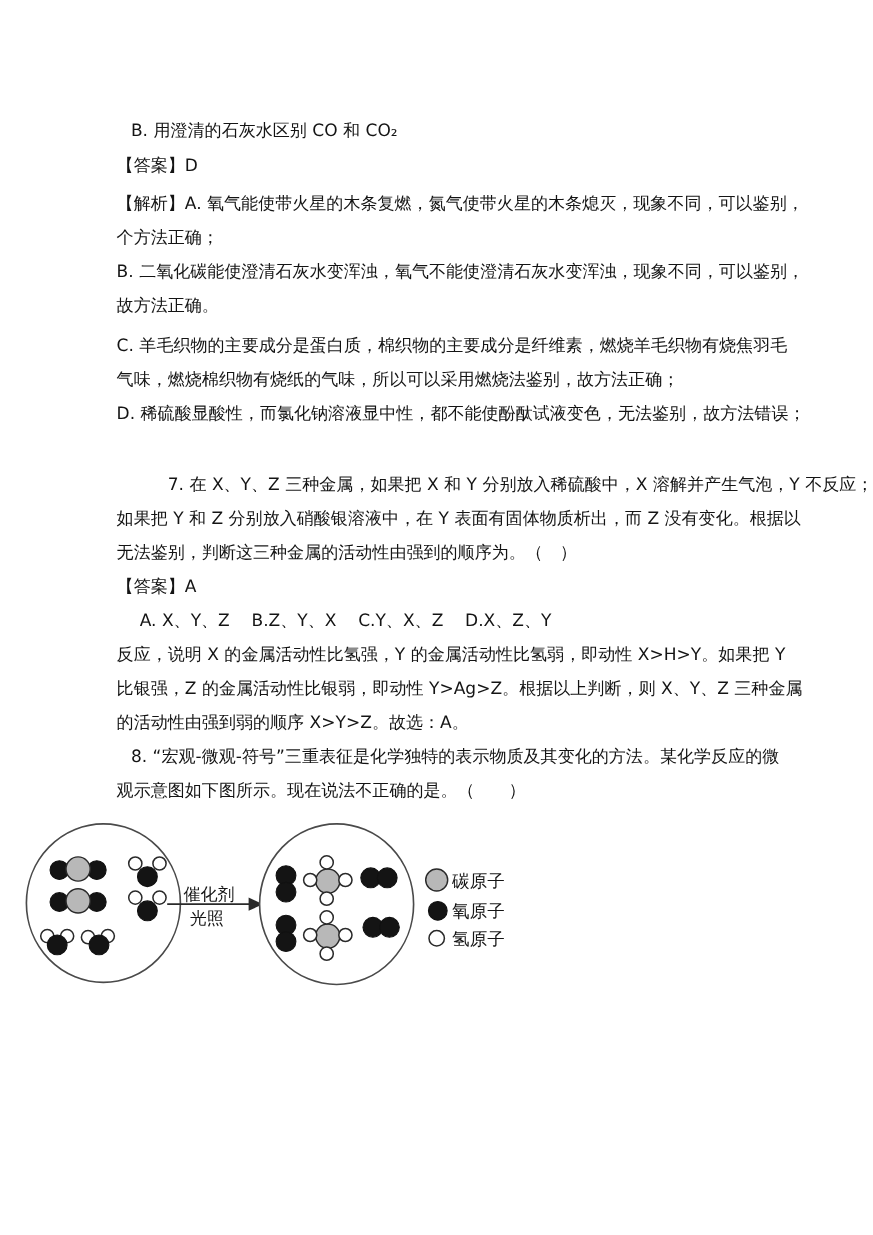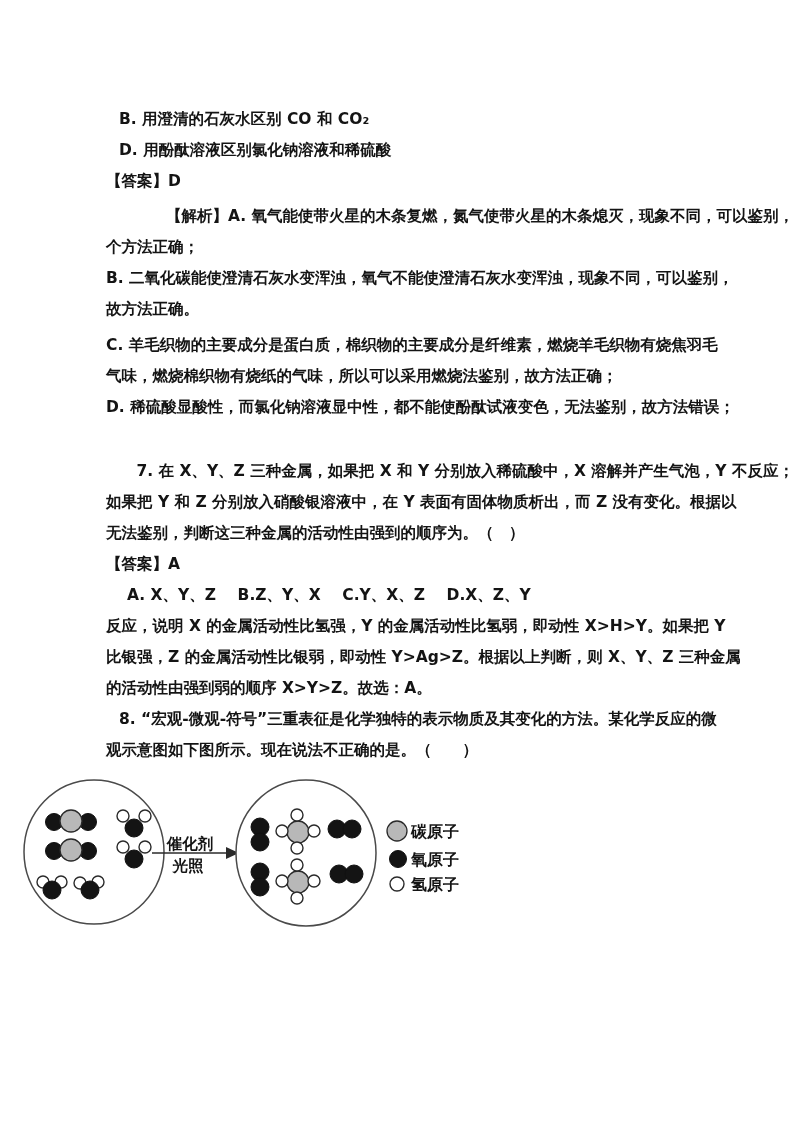--- a/index.html
+++ b/index.html
@@ -4,56 +4,54 @@
 <style>
   html, body { margin: 0; padding: 0; background: #ffffff; }
   .page {
     position: relative;
     width: 794px;
     height: 1123px;
     background: #ffffff;
     overflow: hidden;
     font-family: "DejaVu Sans", sans-serif;
     color: #141414;
-    font-weight: bold;
   }
   .content {
     padding: 104px 0 0 106px;
     font-size: 15.5px;
   }
   .doc-line {
     height: 31px;
     line-height: 31px;
     white-space: pre;
   }
   
   [data-name="line-opt-b"], [data-name="line-opt-c"], [data-name="line-opt-d"],
   [data-name="line-q7-1"], [data-name="line-q8-1"] { padding-left: 13px; }
   [data-name="line-q7-opts"] { padding-left: 21px; }
   
-  [data-name="line-exp-6-1"] { margin-top: 4px; text-align: right; }
+  [data-name="line-exp-6-1"] { margin-top: 4px; }
   [data-name="line-exp-6-5"] { margin-top: 5px; }
   [data-name="line-q7-1"]    { margin-top: 33px; text-align: right; }
   .diagram-wrap { margin: 12px 0 0 14px; }
   .vessel { fill: #ffffff; stroke: #4a4a4a; stroke-width: 1.5; }
   .atom-carbon   { stroke: #2a2a2a; stroke-width: 1.3; }
   .atom-oxygen   { stroke: #111111; stroke-width: 1; }
   .atom-hydrogen { stroke: #2a2a2a; stroke-width: 1.4; }
   .arrow-line { stroke: #2a2a2a; stroke-width: 1.6; }
   .arrow-head { fill: #2a2a2a; }
   .arrow-label { font-size: 15.5px; fill: #141414; text-anchor: middle; }
   .legend-label { font-size: 16px; fill: #141414; }
 </style>
 </head>
 <body>
 
 <div class="page" data-name="exam-page">
   <div class="content" data-name="document-lines">
       <div class="doc-line" data-name="line-opt-b">B. 用澄清的石灰水区别 CO 和 CO₂</div>
-      <div class="doc-line" data-name="line-opt-d">D. 用酚酞溶液区别氯化钠溶液和稀硫酸</div>
       <div class="doc-line" data-name="line-ans-6">【答案】D</div>
       <div class="doc-line" data-name="line-exp-6-1">【解析】A. 氧气能使带火星的木条复燃，氮气使带火星的木条熄灭，现象不同，可以鉴别，</div>
       <div class="doc-line" data-name="line-exp-6-2">个方法正确；</div>
       <div class="doc-line" data-name="line-exp-6-3">B. 二氧化碳能使澄清石灰水变浑浊，氧气不能使澄清石灰水变浑浊，现象不同，可以鉴别，</div>
       <div class="doc-line" data-name="line-exp-6-4">故方法正确。</div>
       <div class="doc-line" data-name="line-exp-6-5">C. 羊毛织物的主要成分是蛋白质，棉织物的主要成分是纤维素，燃烧羊毛织物有烧焦羽毛</div>
       <div class="doc-line" data-name="line-exp-6-6">气味，燃烧棉织物有烧纸的气味，所以可以采用燃烧法鉴别，故方法正确；</div>
       <div class="doc-line" data-name="line-exp-6-7">D. 稀硫酸显酸性，而氯化钠溶液显中性，都不能使酚酞试液变色，无法鉴别，故方法错误；</div>
       <div class="doc-line" data-name="line-q7-1">7. 在 X、Y、Z 三种金属，如果把 X 和 Y 分别放入稀硫酸中，X 溶解并产生气泡，Y 不反应；</div>
       <div class="doc-line" data-name="line-q7-2">如果把 Y 和 Z 分别放入硝酸银溶液中，在 Y 表面有固体物质析出，而 Z 没有变化。根据以</div>

